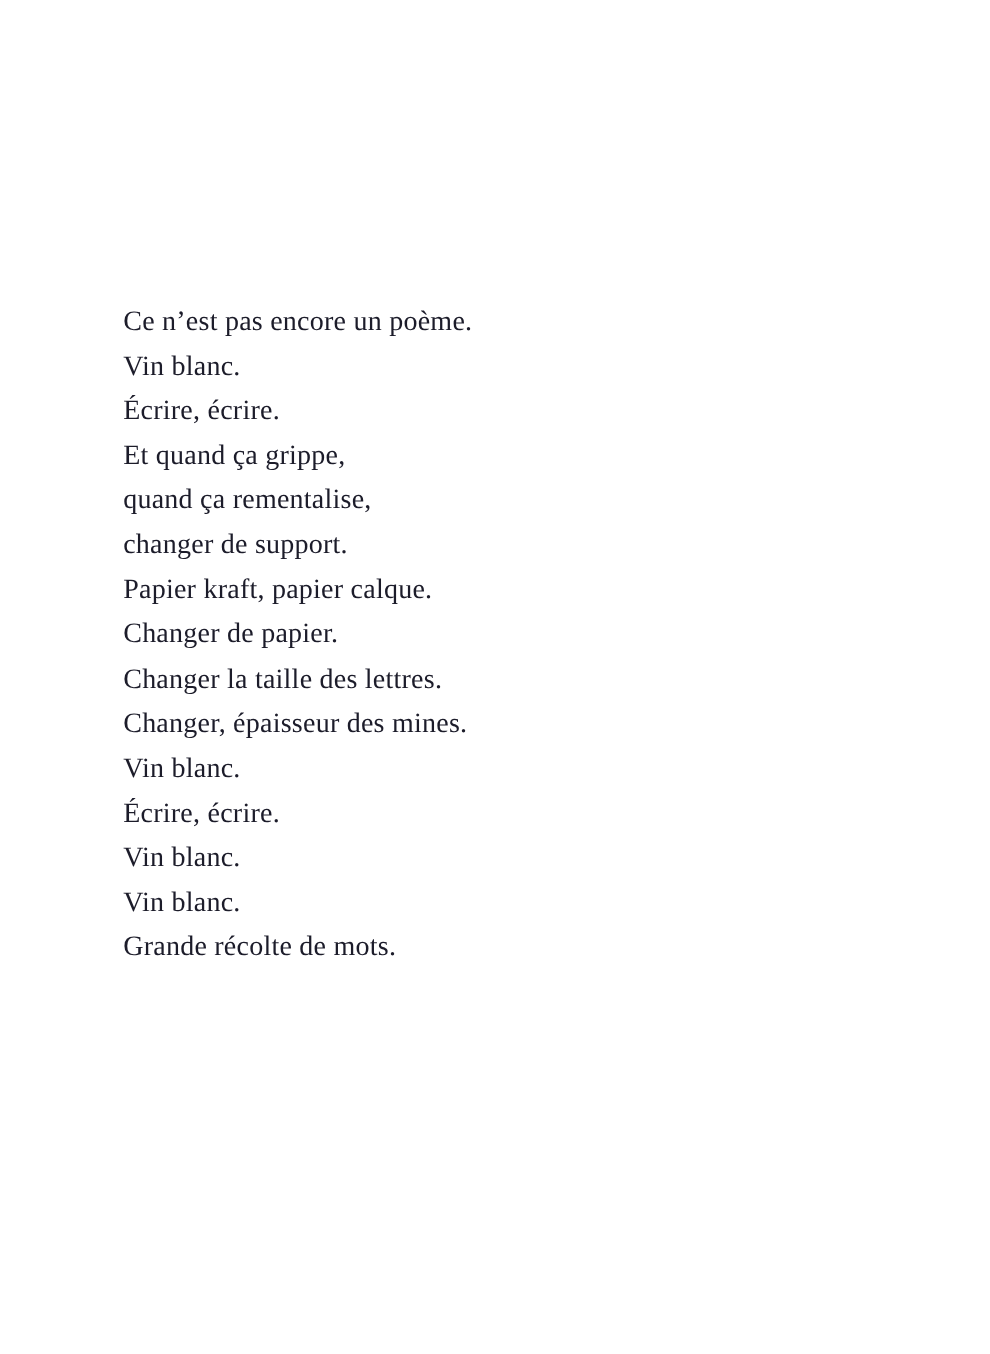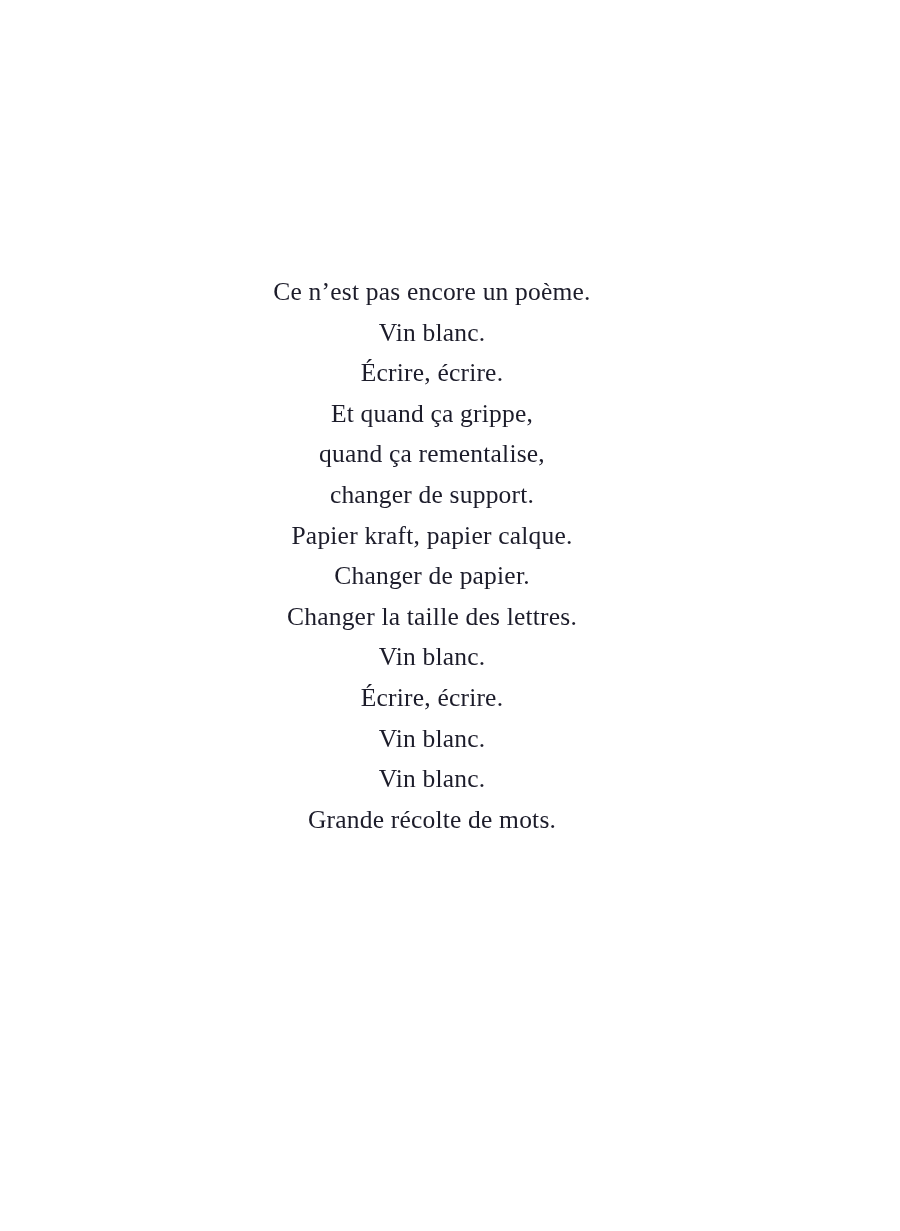--- a/index.html
+++ b/index.html
@@ -18,21 +18,20 @@
     position: relative;
     width: 900px;
     height: 1231px;
     box-sizing: border-box;
   }
   .poem-block {
     position: absolute;
     left: 112px;
     top: 272px;
     width: 640px;
-    text-align: center;
   }
   .poem-line {
     font-size: 25.5px;
     line-height: 40.6px;
     letter-spacing: 0.2px;
     color: #1c1c2a;
     white-space: pre;
     font-weight: 400;
   }
 </style>
@@ -43,19 +42,20 @@
   <div class="poem-block">
     <div class="poem-line">Ce n’est pas encore un poème.</div>
     <div class="poem-line">Vin blanc.</div>
     <div class="poem-line">Écrire, écrire.</div>
     <div class="poem-line">Et quand ça grippe,</div>
     <div class="poem-line">quand ça rementalise,</div>
     <div class="poem-line">changer de support.</div>
     <div class="poem-line">Papier kraft, papier calque.</div>
     <div class="poem-line">Changer de papier.</div>
     <div class="poem-line">Changer la taille des lettres.</div>
+    <div class="poem-line">Changer, épaisseur des mines.</div>
     <div class="poem-line">Vin blanc.</div>
     <div class="poem-line">Écrire, écrire.</div>
     <div class="poem-line">Vin blanc.</div>
     <div class="poem-line">Vin blanc.</div>
     <div class="poem-line">Grande récolte de mots.</div>
   </div>
 </div>
 
 </body></html>

